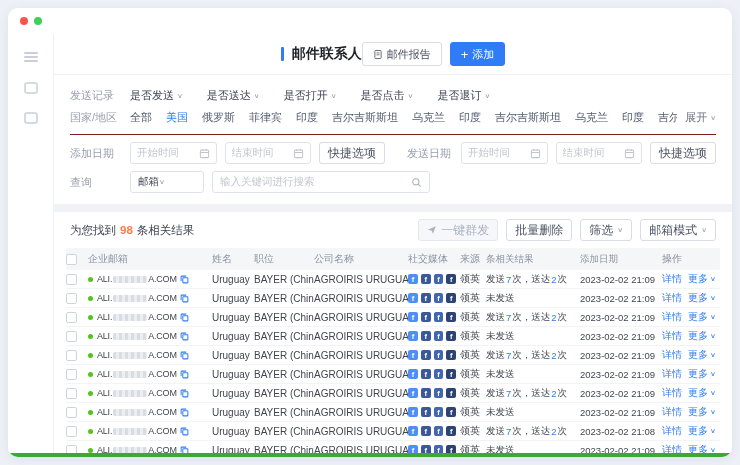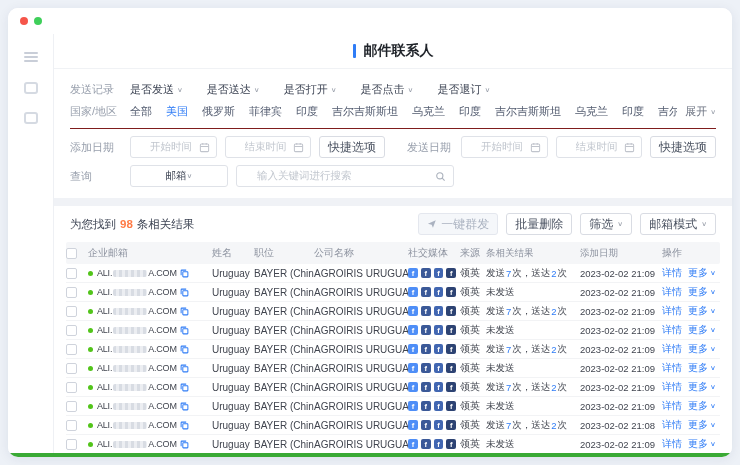--- a/index.html
+++ b/index.html
@@ -41,22 +41,22 @@
   .f-options.region { gap:14px; }
   .dd { display:inline-flex; align-items:center; gap:3px; font-size:11px; color:#3c4353; cursor:pointer; white-space:nowrap; }
   .caret { color:#9aa0ab; font-size:8px; line-height:1; }
   .caret::before { content:"∨"; display:inline-block; transform:scaleY(.8); }
   .region-item { font-size:11px; color:#515a6e; cursor:pointer; white-space:nowrap; }
   .region-item.active { color:#2f7cf6; }
   .expand { display:inline-flex; align-items:center; gap:3px; font-size:11px; color:#6b7280; margin-left:8px; cursor:pointer; flex:none; }
   .f-row.region-row { border-bottom:1px solid #7f1d1d; padding-bottom:9px; }
   .date-input { display:inline-flex; align-items:center; justify-content:space-between; width:94px; height:22px;
                 border:1px solid #dfe2e8; border-radius:3px; padding:0 6px; margin-right:8px; cursor:text; background:#fff; }
-  .ph-text { font-size:10.5px; color:#c2c7cf; white-space:nowrap; overflow:hidden;margin-left:13px; }
-  .select-box { display:inline-flex; align-items:center; justify-content:center; width:98px; height:22px;
+  .ph-text { font-size:10.5px; color:#c2c7cf; white-space:nowrap; overflow:hidden; }
+  .select-box { display:inline-flex; align-items:center; justify-content:flex-start; width:74px; height:22px;
                 border:1px solid #dfe2e8; border-radius:3px; padding:0 7px; margin-right:8px; font-size:10.5px; color:#3c4353; cursor:pointer; }
   .search-box { display:inline-flex; align-items:center; justify-content:space-between; width:218px; height:22px;
                 border:1px solid #dfe2e8; border-radius:3px; padding:0 7px; cursor:text; background:#fff; }
 
   .section-gap { height:8px; background:#f0f2f6; flex:none; }
 
   
   .results-bar { display:flex; justify-content:space-between; align-items:center; padding:7px 16px; }
   .r-left { font-size:11.5px; color:#3c4353; display:flex; gap:4px; align-items:center; }
   .count { font-weight:bold; }
@@ -113,20 +113,36 @@
       <span class="sb-ph"></span>
     </aside>
 
     <main class="main">
 
       <div class="page-header">
         <div class="ph-left">
           <span class="accent-bar"></span>
           <h1>邮件联系人</h1>
         </div>
+        <div class="ph-right">
+          <button class="btn">
+            <span>
+              <svg width="10" height="11" viewBox="0 0 16 16">
+                  <rect x="3" y="1.5" width="10" height="13" rx="1.5" fill="none" stroke="#666e7c" stroke-width="1.6"></rect>
+                  <line x1="5.5" y1="5.5" x2="10.5" y2="5.5" stroke="#666e7c" stroke-width="1.4"></line>
+                  <line x1="5.5" y1="8.5" x2="10.5" y2="8.5" stroke="#666e7c" stroke-width="1.4"></line>
+                </svg>
+            </span>
+            <span>邮件报告</span>
+          </button>
+          <button class="btn btn-primary">
+            <span class="plus"></span>
+            <span>添加</span>
+          </button>
+        </div>
       </div>
 
       <div class="filters">
         <div class="f-row">
           <span class="f-label">发送记录</span>
           <div class="f-options">
   <span class="dd">
     <span class="dd-text">是否发送</span>
     <span class="caret"></span>
   </span>

